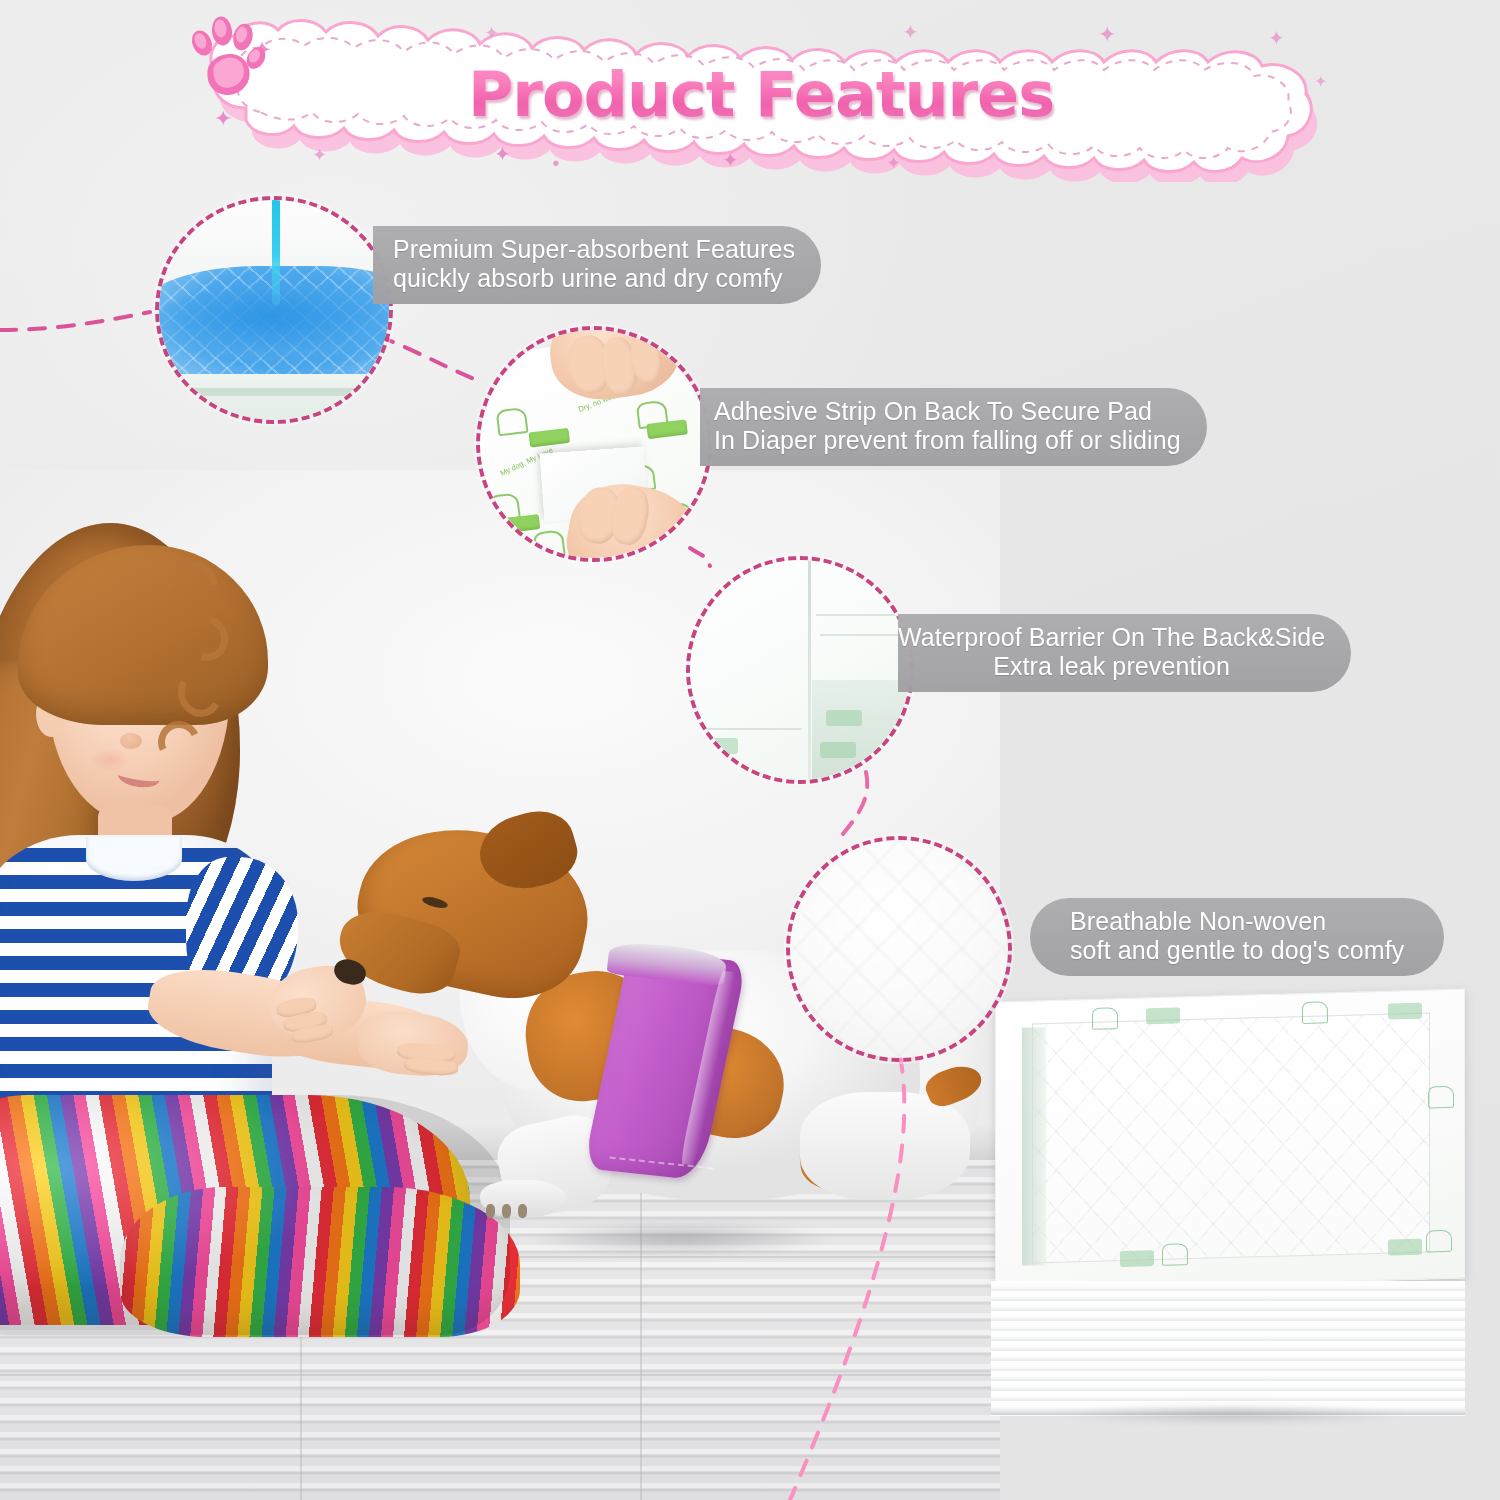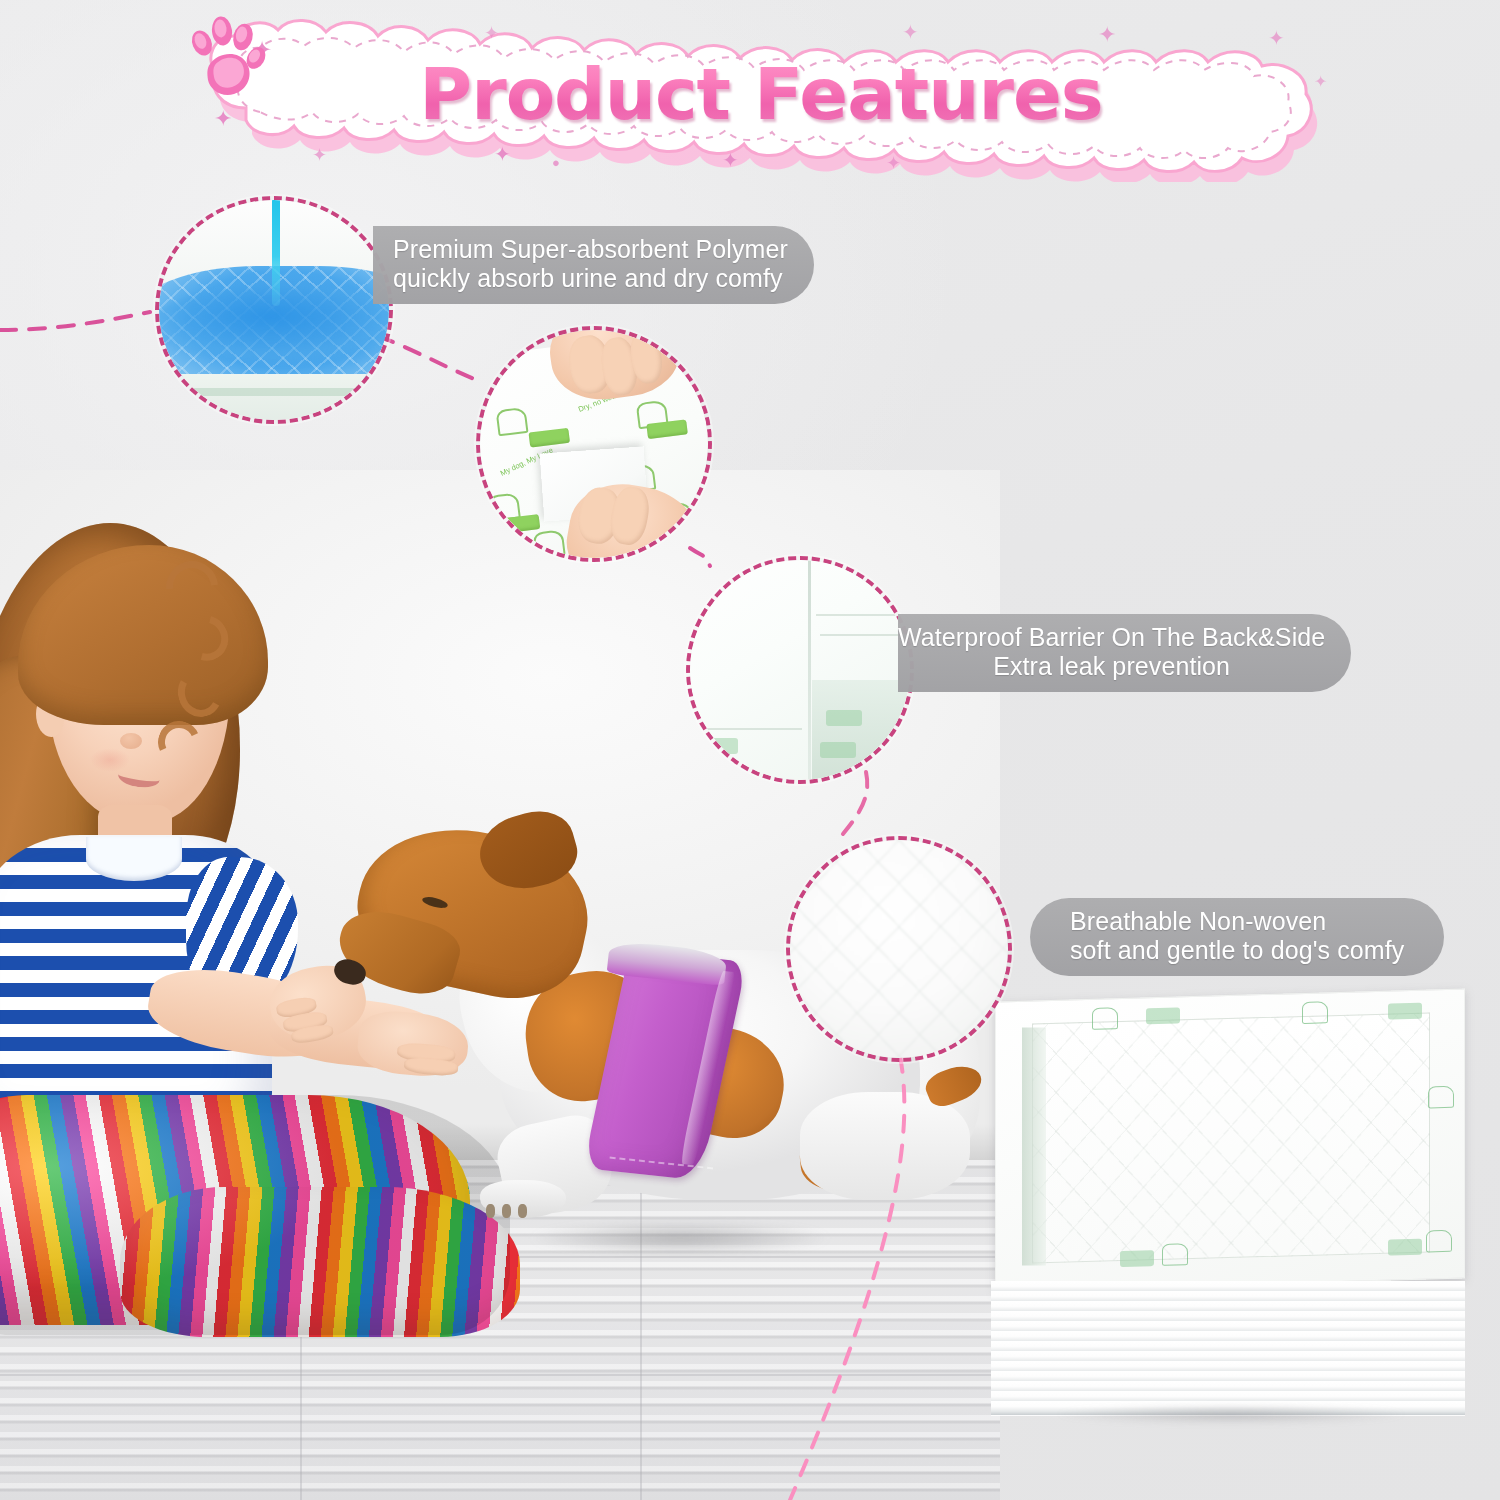--- a/index.html
+++ b/index.html
@@ -521,21 +521,21 @@
   .banner svg{ position:absolute; inset:0; }
   .banner-title{
     position:absolute; left:0; top:0; width:1150px; height:166px;
     display:flex; align-items:center; justify-content:center;
     gap:16px;
     padding-bottom:10px;
   }
   .banner-title .txt{
     font-family:"DejaVu Sans", sans-serif;
     font-weight:bold;
-    font-size:72px;
+    font-size:62px;
     letter-spacing:-1px;
     background:linear-gradient(to bottom,#fd94c8 0%,#fb7fbd 32%,#f062ad 62%,#ef7ab9 100%);
     -webkit-background-clip:text; background-clip:text;
     color:transparent;
     -webkit-text-stroke:0;
     filter:drop-shadow(2px 3px 1px rgba(206,130,170,.55));
     white-space:nowrap;
   }
 
   
@@ -747,24 +747,28 @@
     </div>
   </div>
 
   <div class="circle" id="c4">
     <div class="inner">
       <div class="c4-bg"></div>
     </div>
   </div>
 
   <div class="pill" id="p1">
-    <span>Premium Super-absorbent Polymer</span>
+    <span>Premium Super-absorbent Features</span>
     <span class="l2">quickly absorb urine and dry comfy</span>
   </div>
 
+  <div class="pill" id="p2">
+    <span>Adhesive Strip On Back To Secure Pad</span>
+    <span class="l2">In Diaper prevent from falling off or sliding</span>
+  </div>
 
   <div class="pill center" id="p3">
     <span>Waterproof Barrier On The Back&amp;Side</span>
     <span class="l2">Extra leak prevention</span>
   </div>
 
   <div class="pill center" id="p4">
     <span>Breathable Non-woven</span>
     <span class="l2">soft and gentle to dog's comfy</span>
   </div>

